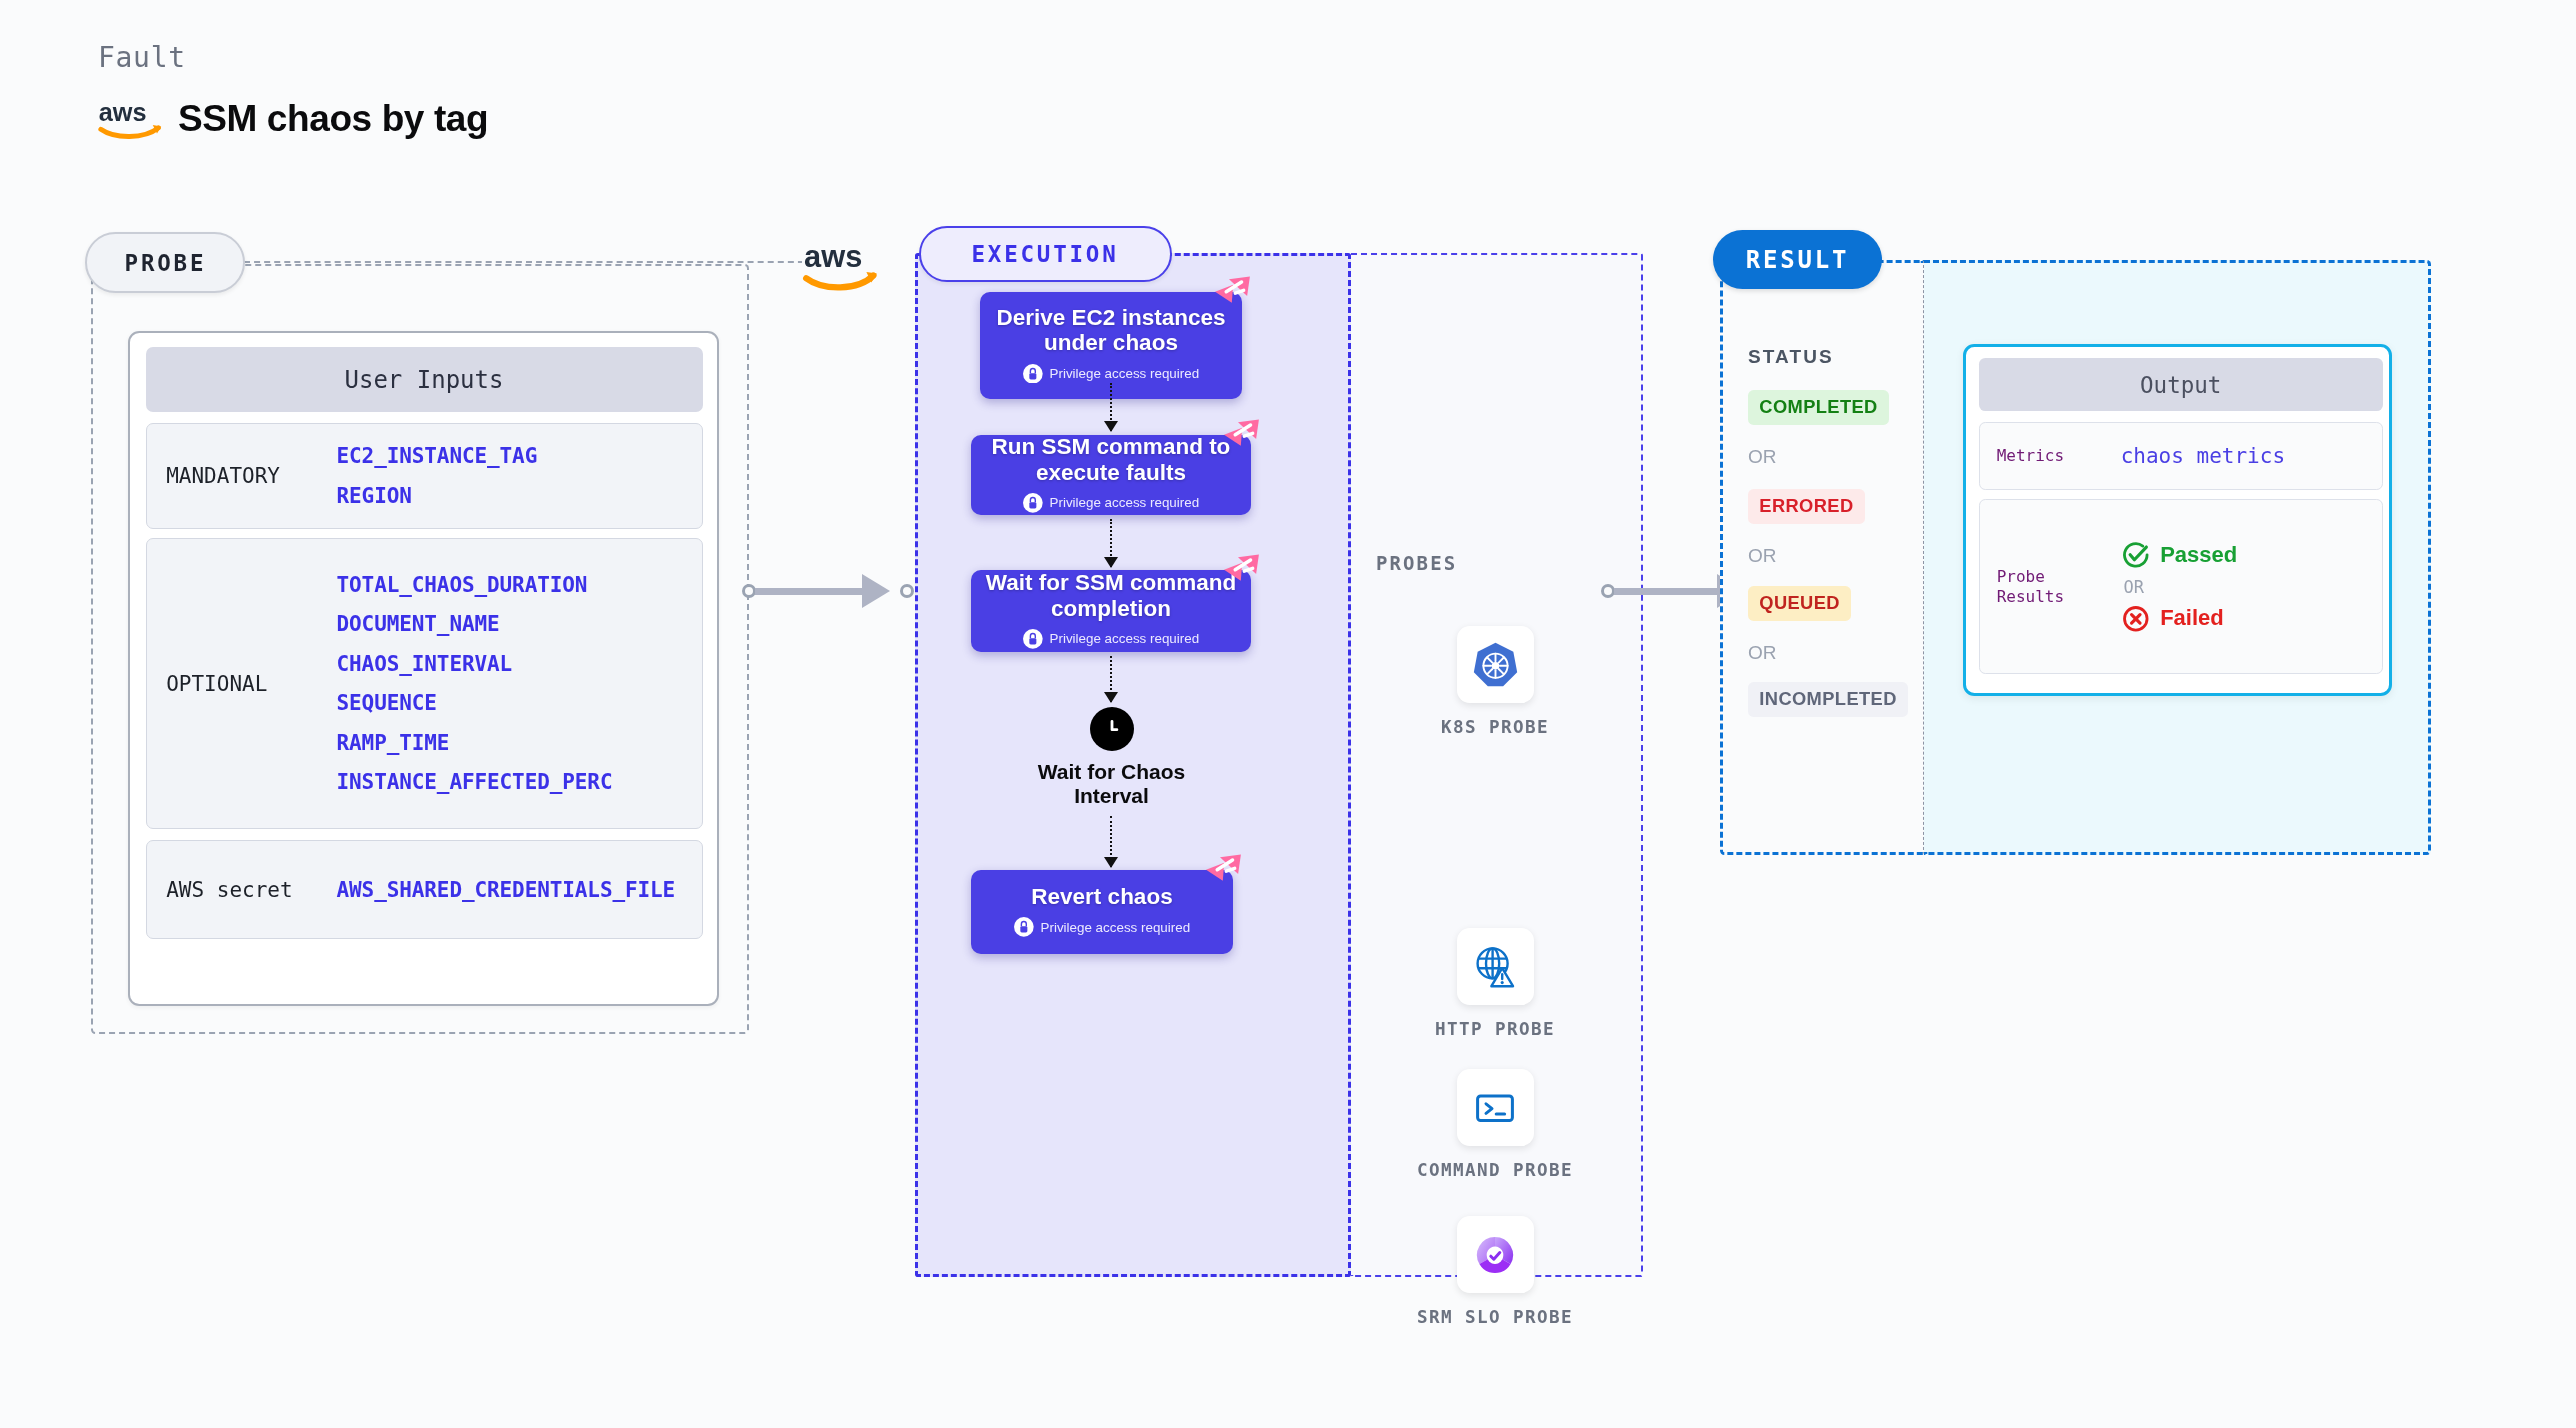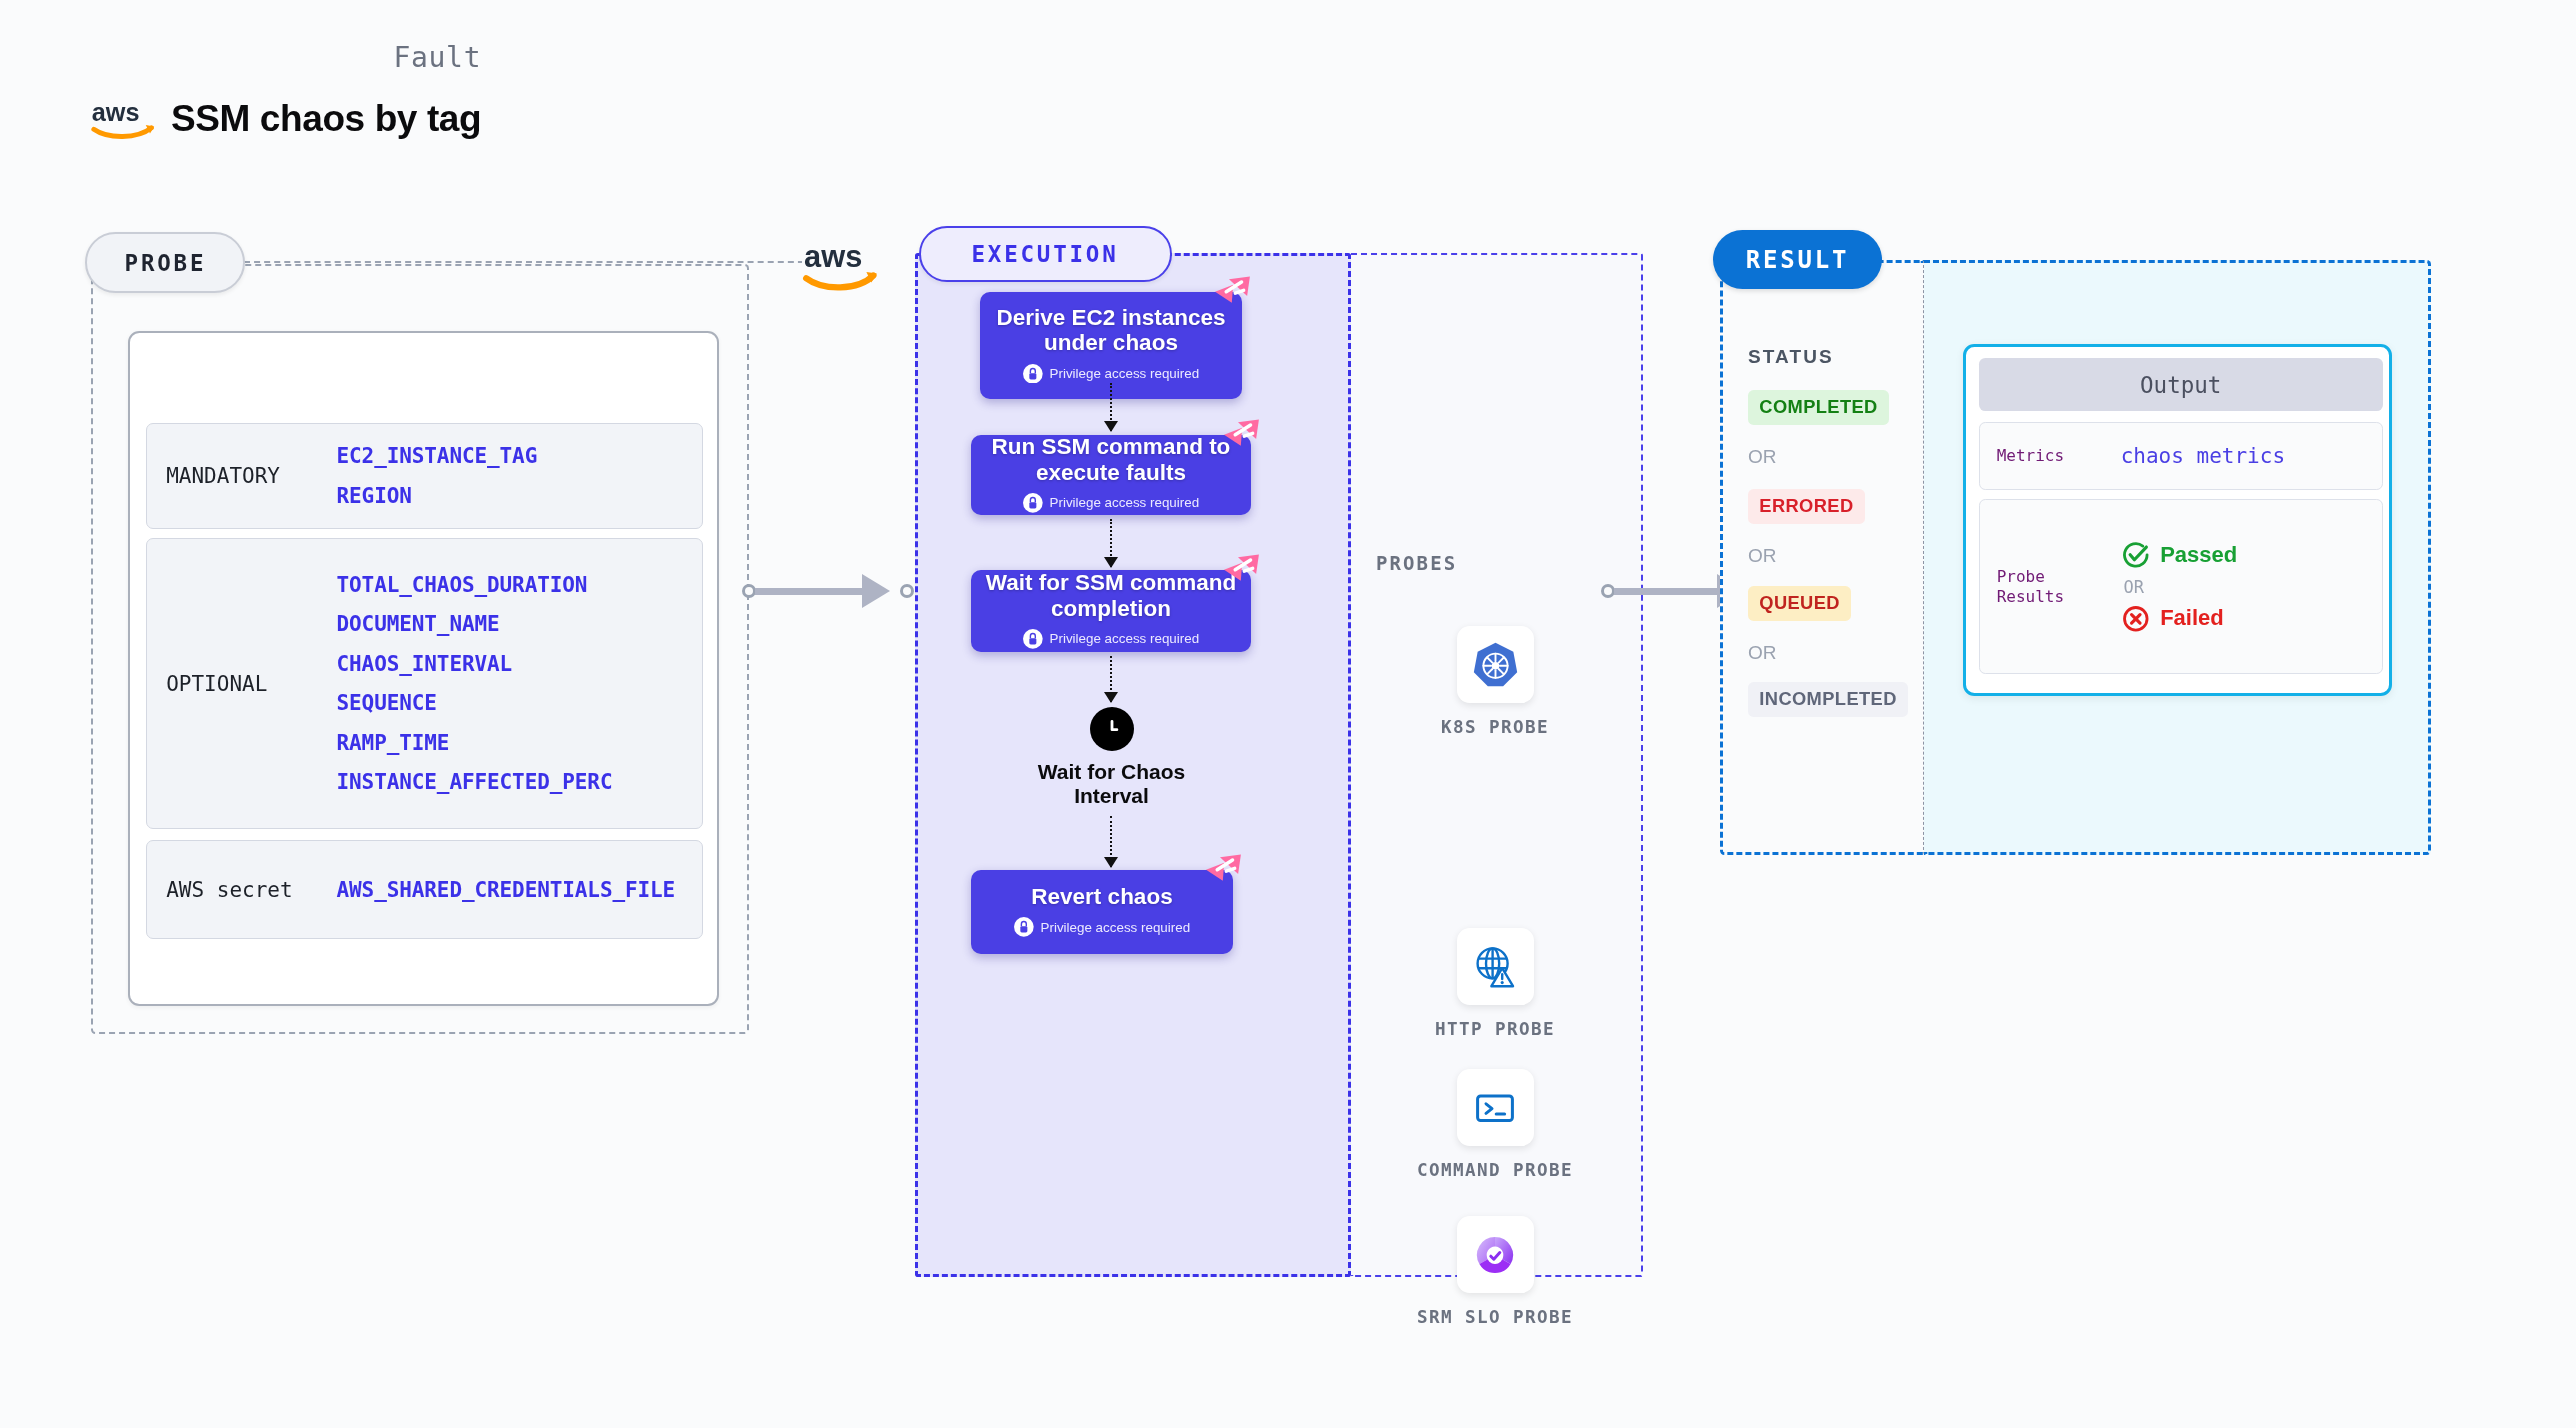--- a/index.html
+++ b/index.html
@@ -4,21 +4,21 @@
 <style>
   * { box-sizing: border-box; margin:0; padding:0; }
   html,body { background:#fafbfc; }
   body {
     width:2576px; height:1428px; position:relative; overflow:hidden;
     font-family:"Liberation Sans", sans-serif;
     background:#fafbfc;
   }
 
   
-  #header { position:absolute; left:91px; top:41px;text-align:right; }
+  #header { position:absolute; left:98px; top:41px; }
   #fault-label {
     font-family:"DejaVu Sans Mono", monospace;
     font-size:28px; color:#6b7280; letter-spacing:0.7px;
   }
   #title-row { display:flex; align-items:center; gap:14px; margin-top:24px; }
   #aws-logo-head { width:66px; height:41px; position:relative; }
   #page-title { font-size:37px; font-weight:bold; color:#0b0b0d; letter-spacing:-0.4px; }
 
   
   .panel { position:absolute; }
@@ -229,20 +229,21 @@
 
   <div id="aws-logo-tune">
     <svg viewBox="0 0 110 82" width="77" height="58">
       <text x="3" y="44" font-family="Liberation Sans, sans-serif" font-size="44" font-weight="bold" fill="#232f3e">aws</text>
       <path d="M6,60 C30,78 80,78 102,56" stroke="#ff9900" stroke-width="9" fill="none" stroke-linecap="round"></path>
       <path d="M92,51 L107,53 L99,66 Z" fill="#ff9900"></path>
     </svg>
   </div>
 
   <div id="user-inputs-card">
+    <div id="user-inputs-header">User Inputs</div>
 
     <div class="input-group" id="group-mandatory">
       <div class="group-label">MANDATORY</div>
       <div class="group-vars">
         <div class="var">EC2_INSTANCE_TAG</div>
         <div class="var">REGION</div>
       </div>
     </div>
 
     <div class="input-group" id="group-optional">

